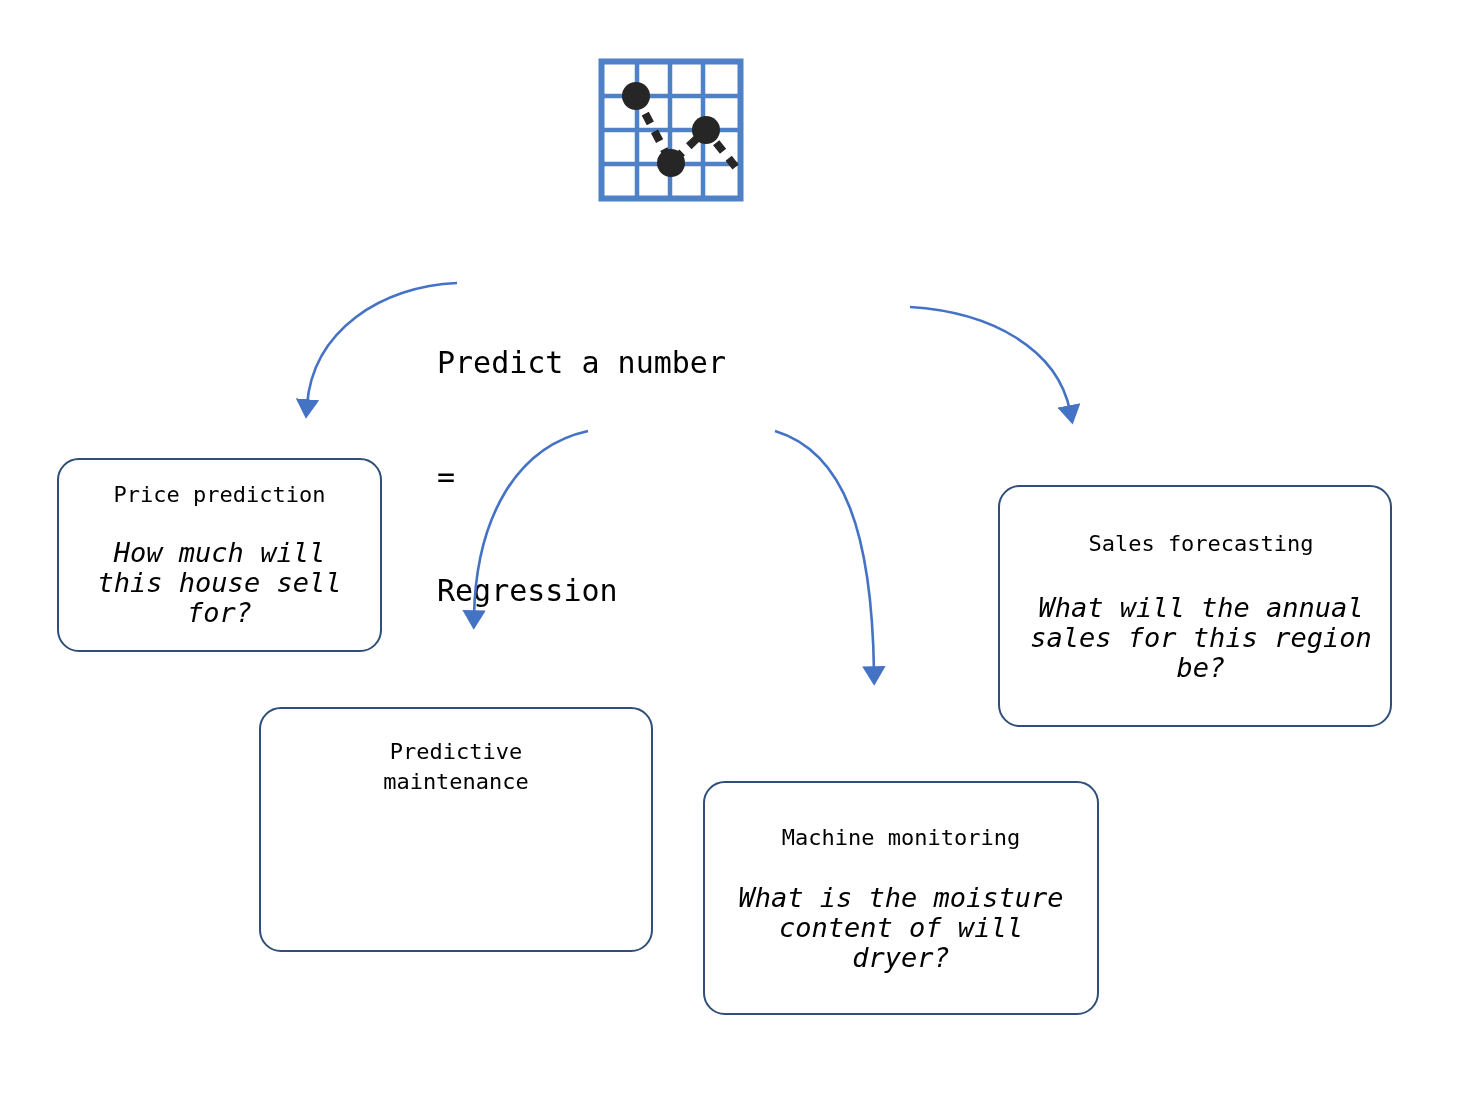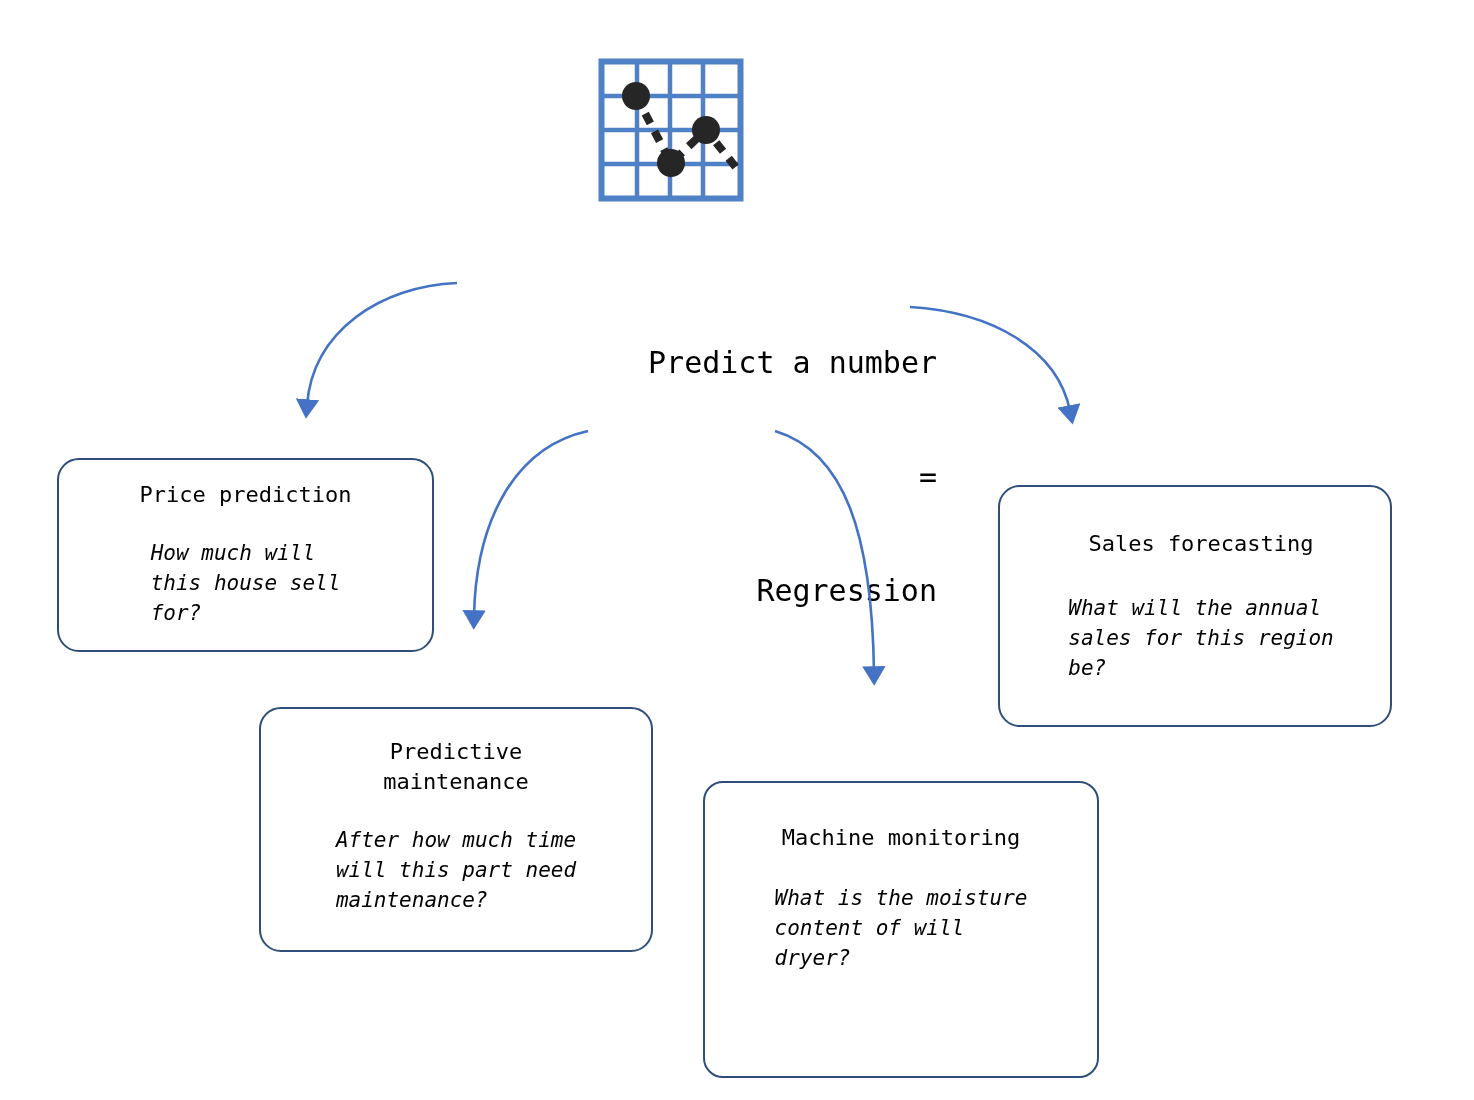--- a/index.html
+++ b/index.html
@@ -28,21 +28,21 @@
     left: 598px;
     top: 58px;
     width: 146px;
     height: 144px;
   }
   .center-title {
     position: absolute;
     left: 437px;
     top: 268px;
     width: 500px;
-    text-align: right;
+    text-align: left;
     font-size: 30px;
     line-height: 38px;
     color: #000000;
     letter-spacing: 0px;
     white-space: pre;
   }
   .node-box {
     position: absolute;
     box-sizing: border-box;
     border: 2.5px solid #2f4e79;
@@ -54,38 +54,38 @@
     justify-content: flex-start;
   }
   .node-title {
     font-size: 22px;
     line-height: 30px;
     color: #000000;
     text-align: center;
     white-space: pre-line;
   }
   .node-body {
-    font-size: 21px;
+    font-size: 27px;
     line-height: 30px;
     color: #000000;
-    text-align: left;
+    text-align: center;
     font-style: italic;
     white-space: pre-line;
   }
 
   
-  #box-price      { left: 57px;   top: 458px; width: 377px; height: 194px; }
+  #box-price      { left: 57px;   top: 458px; width: 325px; height: 194px; }
   #box-price .node-title { margin-top: 20px; }
   #box-price .node-body  { margin-top: 28px; }
 
   #box-maint      { left: 259px;  top: 707px; width: 394px; height: 245px; }
   #box-maint .node-title { margin-top: 28px; }
   #box-maint .node-body  { margin-top: 28px; }
 
-  #box-machine    { left: 703px;  top: 781px; width: 396px; height: 297px; border-radius: 20px; }
+  #box-machine    { left: 703px;  top: 781px; width: 396px; height: 234px; }
   #box-machine .node-title { margin-top: 40px; }
   #box-machine .node-body  { margin-top: 30px; }
 
   #box-sales      { left: 998px;  top: 485px; width: 394px; height: 242px; padding-left: 12px; }
   #box-sales .node-title { margin-top: 42px; }
   #box-sales .node-body  { margin-top: 34px; }
 </style>
 </head>
 <body>
 
@@ -138,23 +138,20 @@
   <div class="node-box" id="box-price">
     <div class="node-title">Price prediction</div>
     <div class="node-body">How much will
 this house sell
 for?</div>
   </div>
 
   <div class="node-box" id="box-maint">
     <div class="node-title">Predictive
 maintenance</div>
-    <div class="node-body">After how much time
-will this part need
-maintenance?</div>
   </div>
 
   <div class="node-box" id="box-machine">
     <div class="node-title">Machine monitoring</div>
     <div class="node-body">What is the moisture
 content of will
 dryer?</div>
   </div>
 
   <div class="node-box" id="box-sales">

